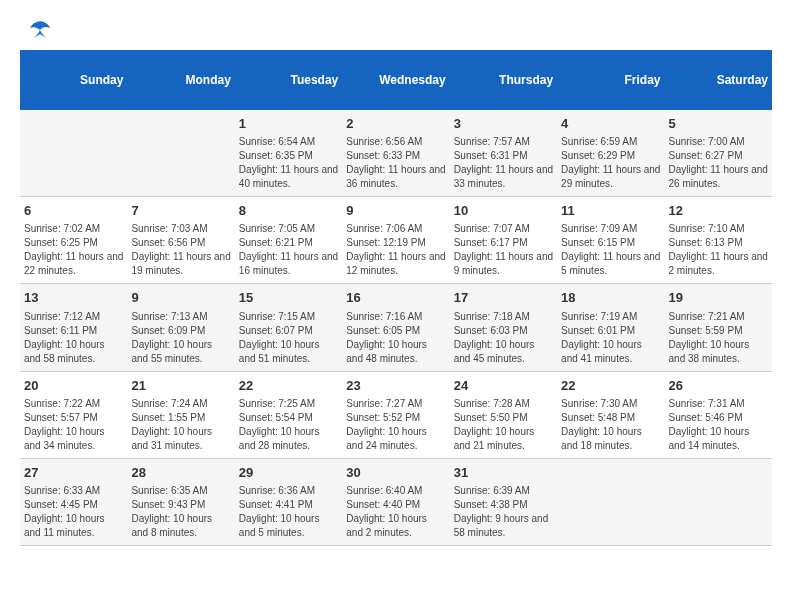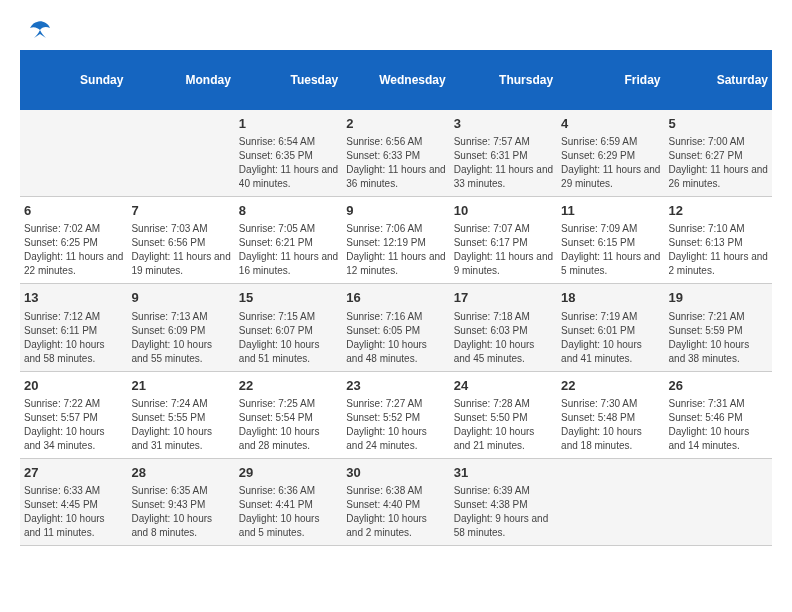--- a/index.html
+++ b/index.html
@@ -254,21 +254,21 @@
       <tr>
         <td>
           <span class="day-number">20</span>
           <div class="day-info">Sunrise: 7:22 AM</div>
           <div class="day-info">Sunset: 5:57 PM</div>
           <div class="day-info">Daylight: 10 hours and 34 minutes.</div>
         </td>
         <td>
           <span class="day-number">21</span>
           <div class="day-info">Sunrise: 7:24 AM</div>
-          <div class="day-info">Sunset: 5:55 PM</div>
+          <div class="day-info">Sunset: 1:55 PM</div>
           <div class="day-info">Daylight: 10 hours and 31 minutes.</div>
         </td>
         <td>
           <span class="day-number">22</span>
           <div class="day-info">Sunrise: 7:25 AM</div>
           <div class="day-info">Sunset: 5:54 PM</div>
           <div class="day-info">Daylight: 10 hours and 28 minutes.</div>
         </td>
         <td>
           <span class="day-number">23</span>
@@ -309,21 +309,21 @@
           <div class="day-info">Daylight: 10 hours and 8 minutes.</div>
         </td>
         <td>
           <span class="day-number">29</span>
           <div class="day-info">Sunrise: 6:36 AM</div>
           <div class="day-info">Sunset: 4:41 PM</div>
           <div class="day-info">Daylight: 10 hours and 5 minutes.</div>
         </td>
         <td>
           <span class="day-number">30</span>
-          <div class="day-info">Sunrise: 6:38 AM</div>
+          <div class="day-info">Sunrise: 6:40 AM</div>
           <div class="day-info">Sunset: 4:40 PM</div>
           <div class="day-info">Daylight: 10 hours and 2 minutes.</div>
         </td>
         <td>
           <span class="day-number">31</span>
           <div class="day-info">Sunrise: 6:39 AM</div>
           <div class="day-info">Sunset: 4:38 PM</div>
           <div class="day-info">Daylight: 9 hours and 58 minutes.</div>
         </td>
         <td></td>

